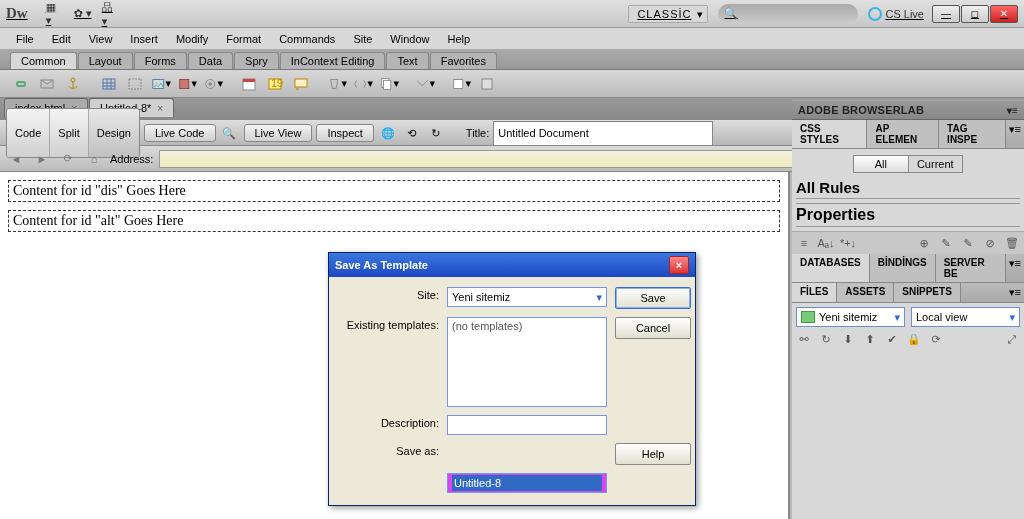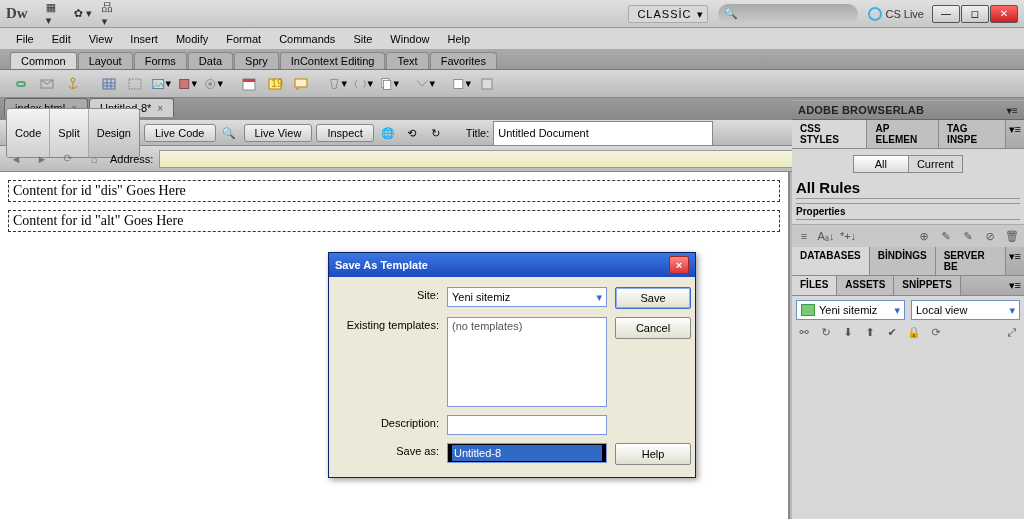--- a/index.html
+++ b/index.html
@@ -1,18 +1,18 @@
 <!DOCTYPE html>
 <html><head>
 <meta charset="utf-8">
 <style>
 * { margin: 0; padding: 0; box-sizing: border-box; font-family: Tahoma, Arial, sans-serif; font-size: 11px; }
 body { width: 1024px; height: 519px; overflow: hidden; background: #b8b8b8; position: relative; }
 
-.titlebar { height: 28px; background: linear-gradient(#e0e0e0, #c8c8c8); display: flex; align-items: center; padding: 0 6px; border-bottom: 1px solid #999; }
+.titlebar { height: 28px; background: linear-gradient(#e0e0e0, #c8c8c8); display: flex; align-items: center; padding: 0 6px; border-bottom: 1px solid #999; text-decoration: underline; }
 .titlebar .logo { font-weight: bold; font-size: 15px; color: #444; margin-right: 18px; font-family: Georgia, serif; }
 .top-icon-group { display: flex; gap: 10px; align-items: center; }
 .icon-btn { width: 18px; height: 18px; display: inline-flex; align-items: center; justify-content: center; color: #333; }
 .classic-combo { margin-left: auto; margin-right: 10px; padding: 2px 16px 2px 8px; background: #d8d8d8; border: 1px solid #aaa; border-radius: 2px; position: relative; font-size: 11px; letter-spacing: 1px; }
 .classic-combo::after { content: "▾"; position: absolute; right: 4px; }
 .search-box { width: 140px; height: 20px; background: linear-gradient(#aaa,#ccc); border-radius: 10px; margin-right: 10px; display:flex; align-items:center; padding:0 6px;}
 .cslive { display: flex; align-items: center; gap: 3px; margin-right: 8px; font-size: 11px; color:#333;}
 .cslive-icon { width:14px;height:14px;border-radius:50%;border:2px solid #3bb3e6;position:relative;}
 .win-btns { display: flex; gap: 1px; }
 .win-btn { width: 28px; height: 18px; border: 1px solid #555; border-radius: 2px; display: flex; align-items: center; justify-content: center; font-size: 10px;}
@@ -79,21 +79,21 @@
 
 .dialog { position:absolute; left:328px; top:252px; width:368px; background:#ece9d8; border:1px solid #0a246a; box-shadow:2px 2px 6px rgba(0,0,0,.4);}
 .dialog-title { height:24px; background:linear-gradient(#3b77e0,#1c49c0); color:#fff; font-weight:bold; font-size:12px; display:flex; align-items:center; padding:0 6px; justify-content:space-between;}
 .dialog-close{width:20px;height:18px;background:linear-gradient(#f88,#d33);border:1px solid #a22;border-radius:2px;display:flex;align-items:center;justify-content:center;color:#fff;font-weight:bold;font-size:11px;}
 .dialog-body{padding:10px 10px 12px 10px; display:grid; grid-template-columns:100px 160px 80px; gap:8px 8px; align-items:start;}
 .dlabel{text-align:right; padding-top:2px;}
 .dcombo{height:20px;border:1px solid #7a96df;background:#fff;display:flex;align-items:center;padding:0 4px;position:relative;}
 .dcombo::after{content:"▾";position:absolute;right:4px;color:#36c;}
 .dlist{height:90px;border:1px solid #7a96df;background:#fff;padding:2px 4px;color:#555;}
 .dinput{height:20px;border:1px solid #7a96df;background:#fff;padding:0 4px;}
-.dinput.sel{background:#000000;}
+.dinput.sel{background:#d946ef;margin-top:30px;}
 .dinput input{border:none;outline:none;width:100%;background:#316ac5;color:#fff;height:16px;margin-top:1px;padding:0 2px;}
 .dbtn{width:76px;height:22px;background:linear-gradient(#fefefe,#e0e0d0);border:1px solid #888;border-radius:2px;text-align:center;line-height:20px;}
 .dbtn.primary{border:1px solid #3a6fcf; box-shadow: 0 0 0 1px #8ab0f0 inset;}
 </style>
 </head>
 <body>
 
 <div class="titlebar">
   <span class="logo">Dw</span>
   <div class="top-icon-group">
@@ -286,21 +286,21 @@
     <div class="panel-tab">TAG INSPE</div>
     <div style="flex:1"></div>
       <span class="pmenu" style="padding:3px">▾≡</span>
   </div>
   <div class="panel-body">
     <div class="all-current">
       <span class="active">All</span>
       <span>Current</span>
     </div>
     <div style="font-weight:bold;font-size:15px;border-bottom:1px solid #999;padding:2px 0">All Rules</div>
-    <div style="font-weight:bold;font-size:10px;border-top:1px solid #999;border-bottom:1px solid #999;padding:2px 0;margin-top:4px">Properties</div>
+    <div style="font-weight:bold;font-size:16px;border-top:1px solid #999;border-bottom:1px solid #999;padding:2px 0;margin-top:4px">Properties</div>
   </div>
   <div class="panel-footer">
     <span class="sm-ico">≡</span>
     <span class="sm-ico">Aₐ↓</span>
     <span class="sm-ico">*+↓</span>
     <span class="spacer"></span>
     <span class="sm-ico">⊕</span>
     <span class="sm-ico">✎</span>
     <span class="sm-ico">✎</span>
     <span class="sm-ico">⊘</span>

